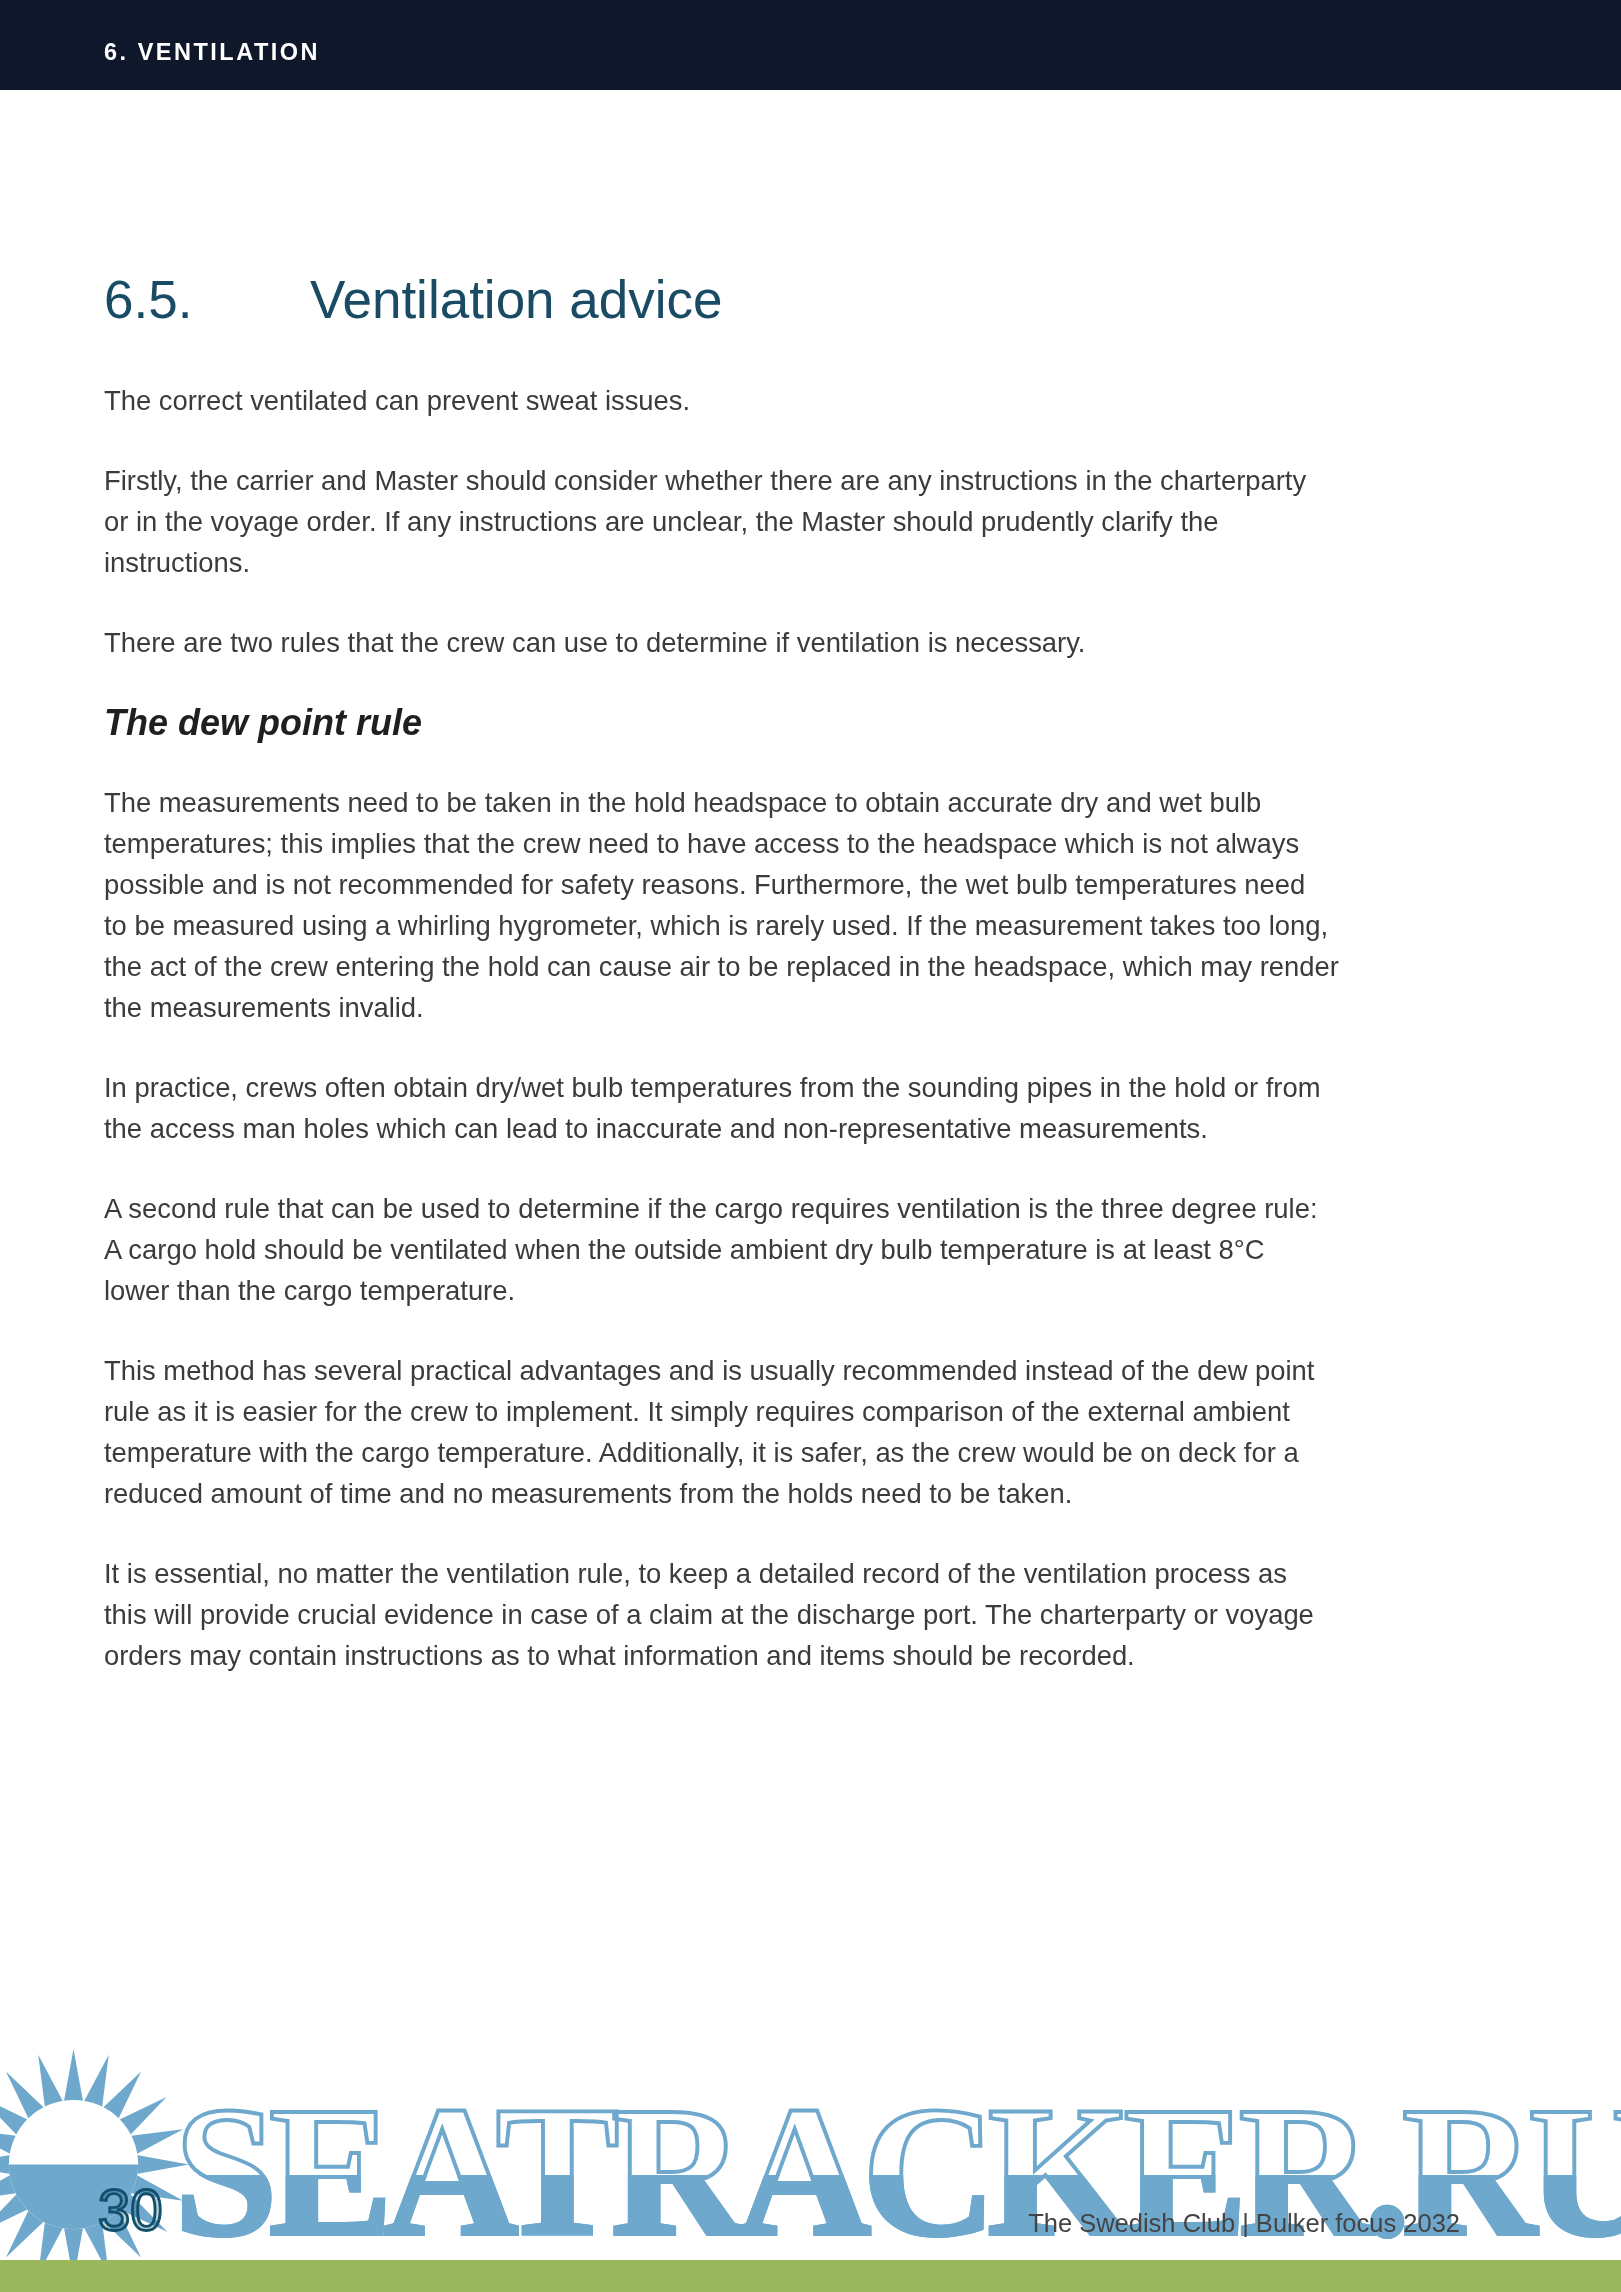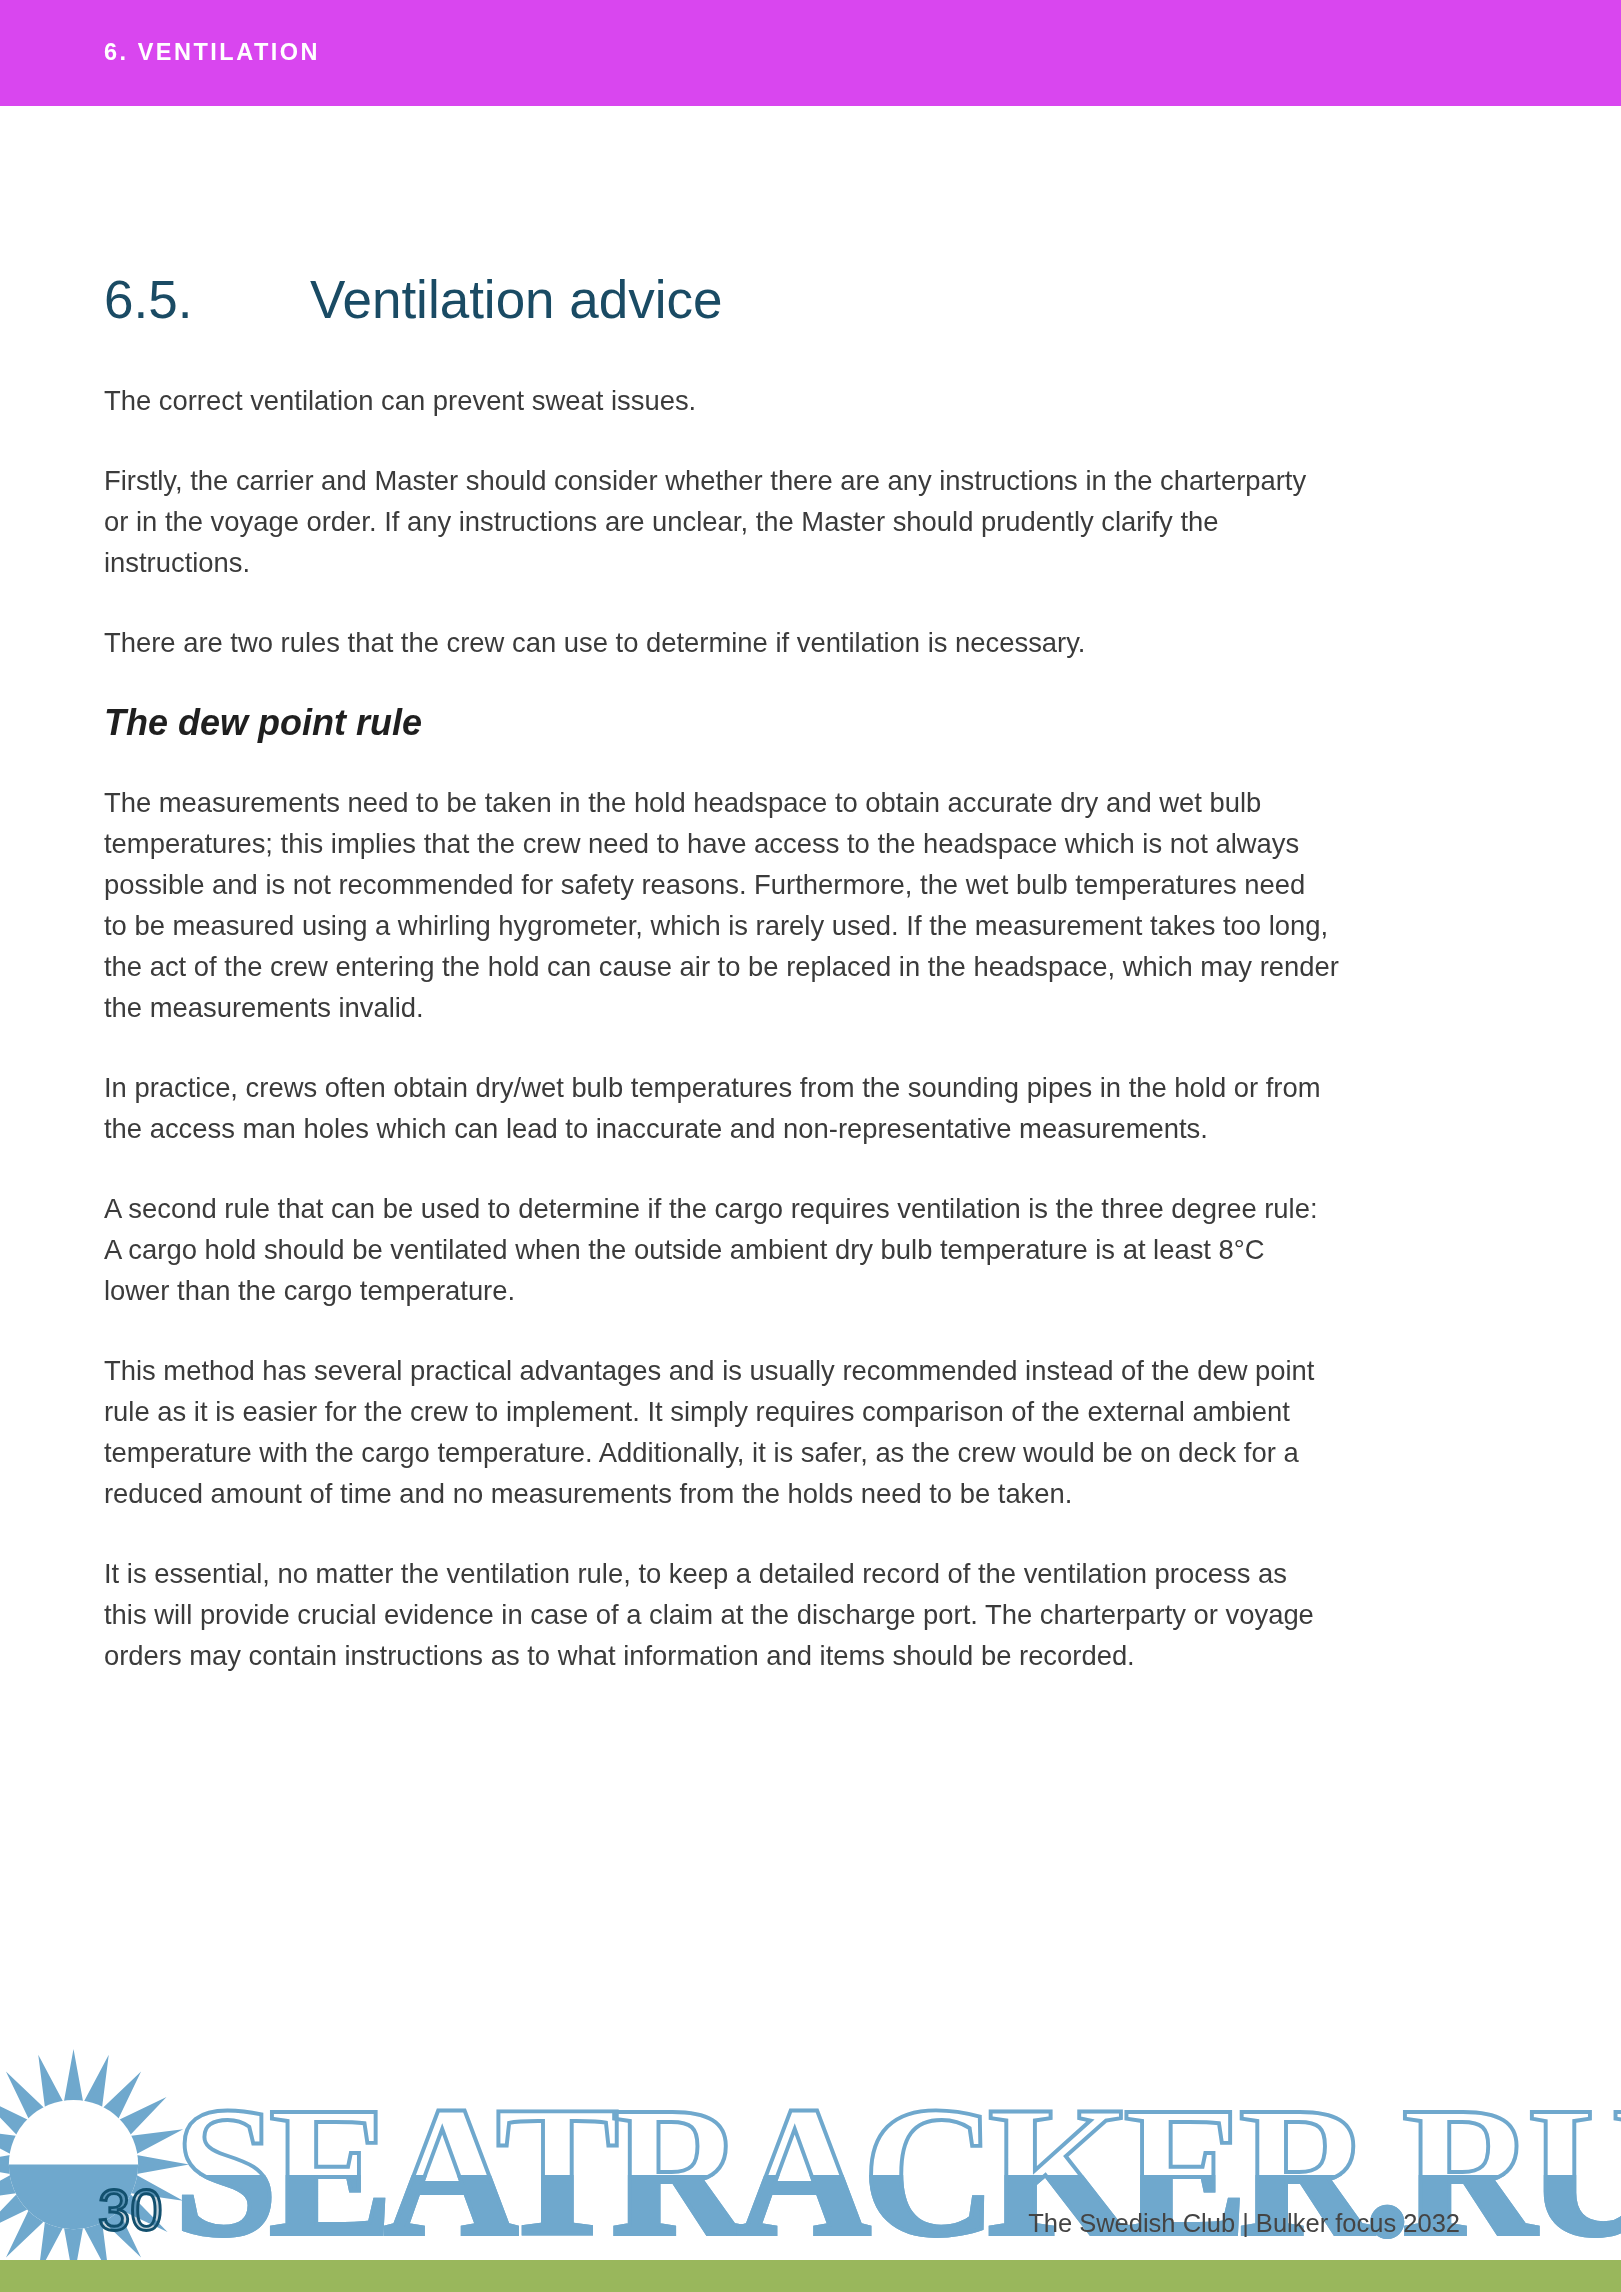--- a/index.html
+++ b/index.html
@@ -5,22 +5,22 @@
   html,body{margin:0;padding:0;background:#ffffff;}
   .page{
     position:relative;
     width:1621px;height:2293px;
     background:#ffffff;
     overflow:hidden;
     font-family:"Liberation Sans",sans-serif;
   }
   
   .topbar{
-    position:absolute;left:0;top:0;width:100%;height:106px;
-    background:#d946ef;z-index:2;
+    position:absolute;left:0;top:0;width:100%;height:90px;
+    background:#0f172a;z-index:2;
   }
   .topbar .chapter{
     position:absolute;left:104px;top:39px;
     color:#ffffff;font-size:23.5px;font-weight:bold;letter-spacing:2.5px;
   }
   
   .content{
     position:absolute;left:104px;top:268px;width:1431px;z-index:2;
   }
   h1{
@@ -86,21 +86,21 @@
     <div class="wm-text">SEATRACKER.RU</div>
   </div>
 
   <div class="topbar">
     <span class="chapter">6. VENTILATION</span>
   </div>
 
   <div class="content">
     <h1><span class="h-num">6.5.</span><span>Ventilation advice</span></h1>
 
-    <p class="para">The correct ventilation can prevent sweat issues.</p>
+    <p class="para">The correct ventilated can prevent sweat issues.</p>
     <p class="para">Firstly, the carrier and Master should consider whether there are any instructions in the charterparty
 or in the voyage order. If any instructions are unclear, the Master should prudently clarify the
 instructions.</p>
     <p class="para">There are two rules that the crew can use to determine if ventilation is necessary.</p>
     <p class="subhead">The dew point rule</p>
     <p class="para">The measurements need to be taken in the hold headspace to obtain accurate dry and wet bulb
 temperatures; this implies that the crew need to have access to the headspace which is not always
 possible and is not recommended for safety reasons. Furthermore, the wet bulb temperatures need
 to be measured using a whirling hygrometer, which is rarely used. If the measurement takes too long,
 the act of the crew entering the hold can cause air to be replaced in the headspace, which may render

